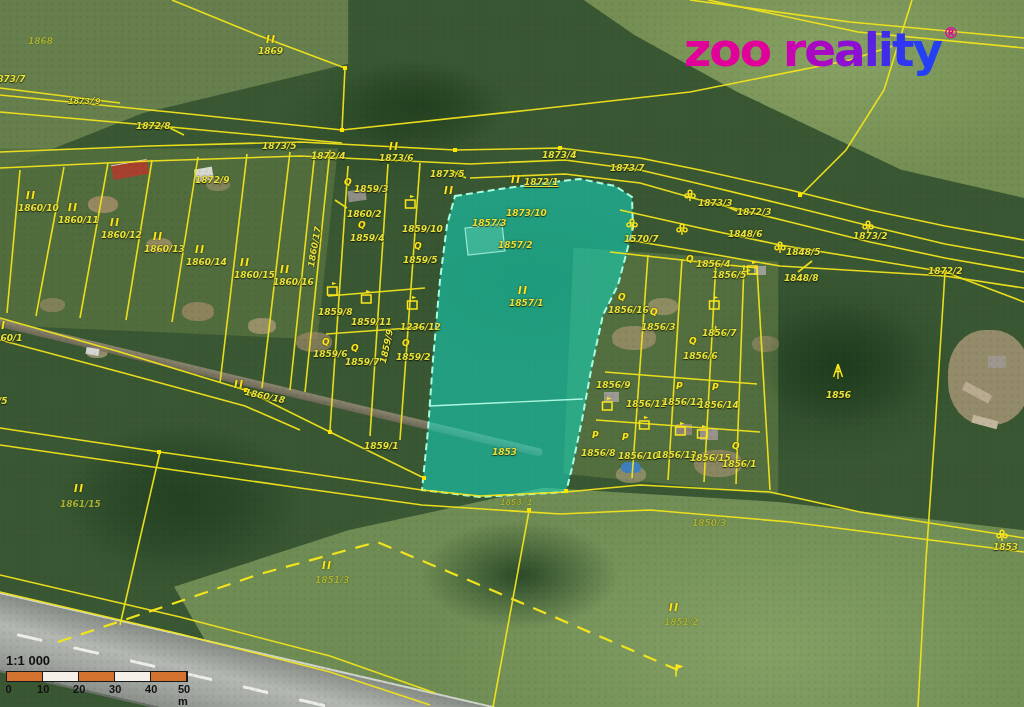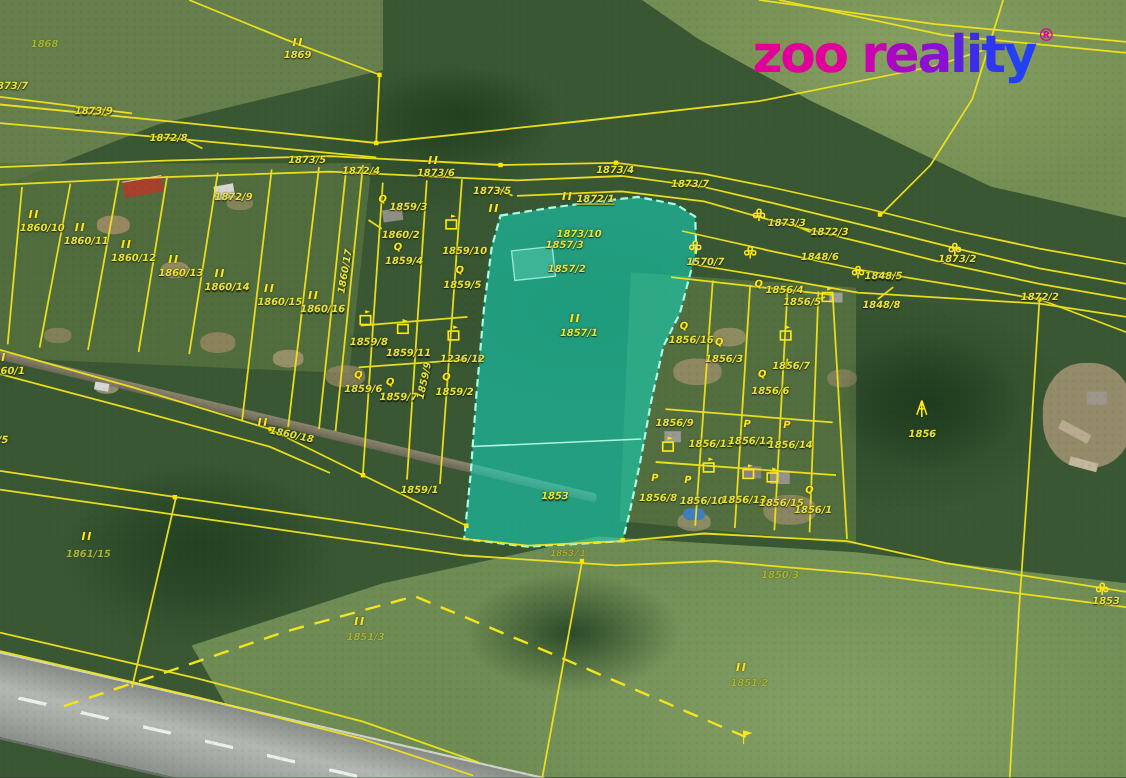--- a/index.html
+++ b/index.html
@@ -169,21 +169,21 @@
         <rect x="798" y="193" width="4" height="4"></rect>
       <rect x="453" y="148" width="4" height="4"></rect>
         <rect x="558" y="146" width="4" height="4"></rect>
     </g>
   </svg>
 
   <div style="position:absolute;inset:0;pointer-events:none;">
       <div class="plabel dim" style="left: 28px; top: 36px;">1868</div>
       <div class="plabel" style="left: 258px; top: 46px;">1869</div>
       <div class="plabel" style="left: -9px; top: 74px;">1873/7</div>
-      <div class="plabel" style="left: 68px; top: 97px;">1873/9</div>
+      <div class="plabel" style="left: 68px; top: 97px; font-family: Liberation Mono, monospace;">1873/9</div>
       <div class="plabel" style="left: 136px; top: 121px;">1872/8</div>
       <div class="plabel" style="left: 195px; top: 175px;">1872/9</div>
       <div class="plabel" style="left: 262px; top: 141px;">1873/5</div>
       <div class="plabel" style="left: 311px; top: 151px;">1872/4</div>
       <div class="plabel" style="left: 379px; top: 153px;">1873/6</div>
       <div class="plabel" style="left: 430px; top: 169px;">1873/5</div>
       <div class="plabel" style="left: 542px; top: 150px;">1873/4</div>
       <div class="plabel" style="left: 524px; top: 177px; text-decoration: underline;">1872/1</div>
       <div class="plabel" style="left: 610px; top: 163px;">1873/7</div>
       <div class="plabel" style="left: 698px; top: 198px;">1873/3</div>
@@ -214,21 +214,21 @@
       <div class="plabel" style="left: 58px; top: 215px;">1860/11</div>
       <div class="plabel" style="left: 101px; top: 230px;">1860/12</div>
       <div class="plabel" style="left: 144px; top: 244px;">1860/13</div>
       <div class="plabel" style="left: 186px; top: 257px;">1860/14</div>
       <div class="plabel" style="left: 234px; top: 270px;">1860/15</div>
       <div class="plabel" style="left: 273px; top: 277px;">1860/16</div>
       <div class="plabel" style="left: -12px; top: 333px;">1860/1</div>
       <div class="plabel" style="left: -27px; top: 396px;">1861/5</div>
       <div class="plabel" style="left: 246px; top: 387px; transform: rotate(12deg);">1860/18</div>
       <div class="plabel dim" style="left: 60px; top: 499px;">1861/15</div>
-      <div class="plabel" style="left: 496px; top: 218px;">1857/3</div>
+      <div class="plabel" style="left: 472px; top: 218px;">1857/3</div>
       <div class="plabel" style="left: 506px; top: 208px;">1873/10</div>
       <div class="plabel" style="left: 498px; top: 240px;">1857/2</div>
       <div class="plabel" style="left: 509px; top: 298px;">1857/1</div>
       <div class="plabel" style="left: 492px; top: 447px;">1853</div>
       <div class="plabel dim" style="left: 500px; top: 498px; font-family: Liberation Mono, monospace;">1853/1</div>
       <div class="plabel dim" style="left: 692px; top: 518px;">1850/3</div>
       <div class="plabel dim" style="left: 315px; top: 575px;">1851/3</div>
       <div class="plabel dim" style="left: 664px; top: 617px;">1851/2</div>
       <div class="plabel" style="left: 608px; top: 305px;">1856/16</div>
       <div class="plabel" style="left: 641px; top: 322px;">1856/3</div>
@@ -370,20 +370,38 @@
         </svg></div>
       <div class="psym sym-flag" style="left: 674px; top: 663px;"><svg width="10" height="14" viewBox="0 0 10 14">
           <path d="M2 13.5 V1.5 L8.5 3.5 L2 5.8 Z" fill="#ffe61a" stroke="#ffe61a" stroke-width="1"></path>
         </svg></div>
     </div>
 
   <div class="logo" style="position:absolute;left:684px;top:22px;font-weight:bold;font-size:47px;letter-spacing:-2px;white-space:nowrap;">
     <span class="lw1" style="margin-right: 13px; color: rgb(226, 0, 155);">zoo</span><span class="lw2"><span style="color: rgb(201, 3, 177);">r</span><span style="color: rgb(168, 8, 196);">e</span><span style="color: rgb(141, 16, 210);">a</span><span style="color: rgb(91, 33, 224);">l</span><span style="color: rgb(63, 44, 234);">i</span><span style="color: rgb(47, 53, 240);">t</span><span style="color: rgb(35, 64, 245);">y</span></span><span class="lreg" style="font-size: 16px; vertical-align: 28px; margin-left: 2px; color: rgb(226, 0, 155);">®</span>
   </div>
 
+  <div style="position:absolute;left:6px;top:653px;width:200px;">
+    <div style="font-weight:bold;font-size:13px;color:#111;font-family:'Liberation Sans',sans-serif;">1:1 000</div>
+    <div style="display:flex;width:180px;height:9px;border:1.5px solid #1a1a1a;margin-top:3px;background:#fff;">
+        <div style="flex: 1 1 0%; background: rgb(212, 115, 47); border-right: 1px solid rgb(26, 26, 26);"></div>
+        <div style="flex: 1 1 0%; background: rgb(245, 241, 232); border-right: 1px solid rgb(26, 26, 26);"></div>
+        <div style="flex: 1 1 0%; background: rgb(212, 115, 47); border-right: 1px solid rgb(26, 26, 26);"></div>
+        <div style="flex: 1 1 0%; background: rgb(245, 241, 232); border-right: 1px solid rgb(26, 26, 26);"></div>
+        <div style="flex: 1 1 0%; background: rgb(212, 115, 47); border-right: 1px solid rgb(26, 26, 26);"></div>
+      </div>
+    <div style="position:relative;width:200px;height:14px;font-weight:bold;font-size:11px;color:#111;font-family:'Liberation Sans',sans-serif;">
+        <span style="position: absolute; top: 1px; left: 0px; transform: translateX(-10%);">0</span>
+        <span style="position: absolute; top: 1px; left: 36px; transform: translateX(-40%);">10</span>
+        <span style="position: absolute; top: 1px; left: 72px; transform: translateX(-40%);">20</span>
+        <span style="position: absolute; top: 1px; left: 108px; transform: translateX(-40%);">30</span>
+        <span style="position: absolute; top: 1px; left: 144px; transform: translateX(-40%);">40</span>
+        <span style="position: absolute; top: 1px; left: 180px; transform: translateX(-40%);">50 m</span>
+      </div>
+  </div>
 
 </div>
 
 <style>
   .plabel{position:absolute;color:#e8e33c;font:italic 700 9px "DejaVu Sans",sans-serif;
     white-space:nowrap;text-shadow:0 0 2px rgba(35,40,0,.95),0 1px 1px rgba(0,0,0,.6);
     transform-origin:left top;pointer-events:none;}
   .plabel.dim{color:#aab236;text-shadow:0 0 1px rgba(0,25,0,.7);}
   .psym{position:absolute;color:#ffe61a;font:italic 700 9px "DejaVu Sans",sans-serif;
     text-shadow:0 0 2px rgba(35,40,0,.9);pointer-events:none;line-height:1;}

